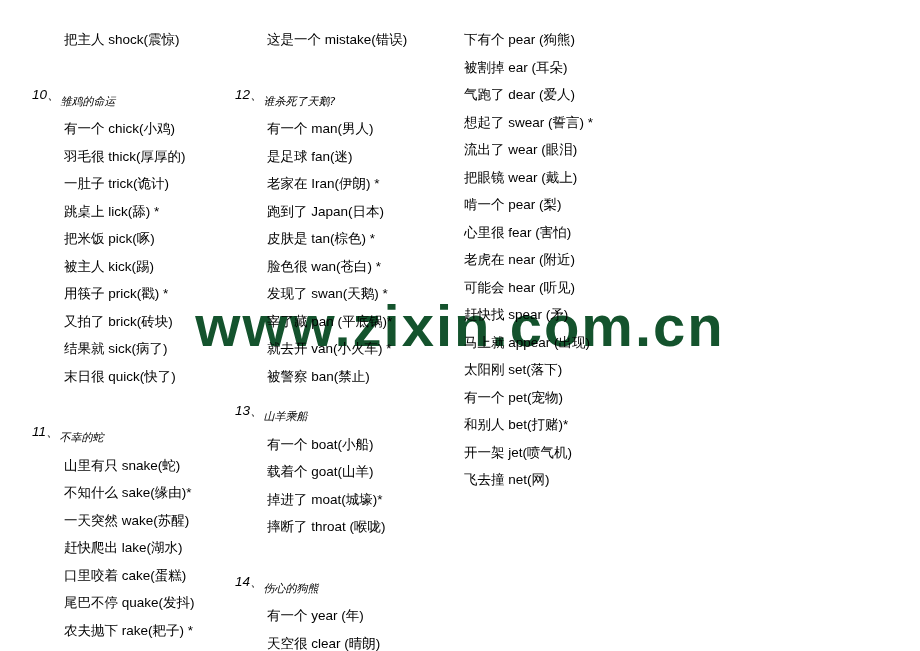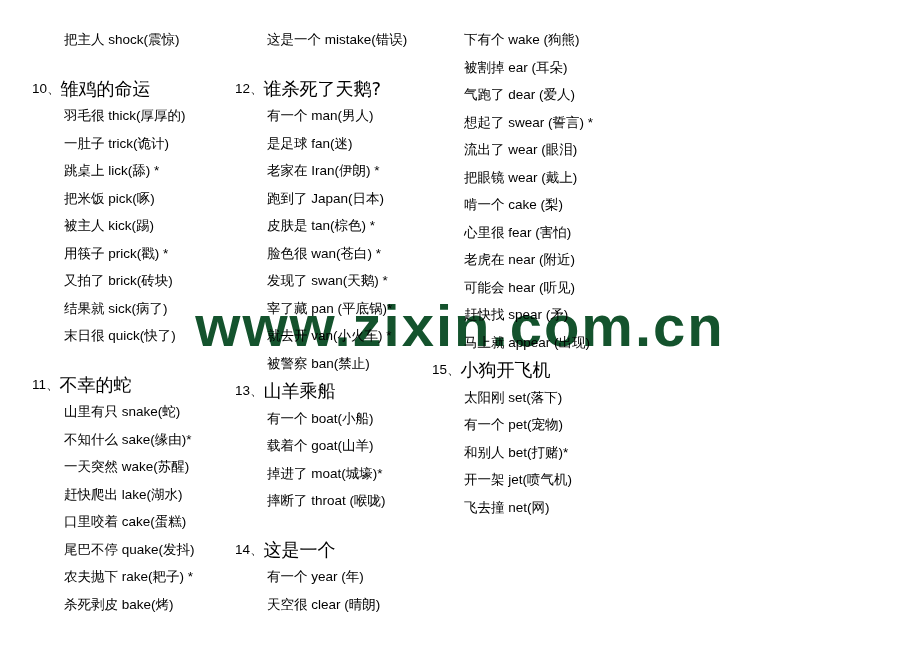--- a/index.html
+++ b/index.html
@@ -54,27 +54,29 @@
   
   .block { margin: 0; }
   .block.spaced { margin-top: 21px; }
 
   .group-heading {
     display: flex;
     align-items: center;
     font-size: 13.5px;
     line-height: 27.5px;
     white-space: nowrap;
+    font-style: italic;
   }
   .group-num {
     font-family: "Liberation Sans", "DejaVu Sans", sans-serif;
     font-size: 13.5px;
   }
   .group-title {
-    font-size: 18px;
+    font-size: 11px;
+    margin-top: 13px;
   }
 
   .line {
     font-size: 13.5px;
     line-height: 27.5px;
     white-space: nowrap;
     padding-left: 32px;
   }
   .zh { font-family: "DejaVu Sans", "Liberation Sans", sans-serif; }
 </style>
@@ -89,20 +91,21 @@
 
     <div class="block">
       <div class="line">把主人 shock(震惊)</div>
     </div>
 
     <div class="block spaced">
       <div class="group-heading">
         <span class="group-num">10、</span>
         <span class="group-title zh">雏鸡的命运</span>
       </div>
+      <div class="line">有一个 chick(小鸡)</div>
       <div class="line">羽毛很 thick(厚厚的)</div>
       <div class="line">一肚子 trick(诡计)</div>
       <div class="line">跳桌上 lick(舔) *</div>
       <div class="line">把米饭 pick(啄)</div>
       <div class="line">被主人 kick(踢)</div>
       <div class="line">用筷子 prick(戳) *</div>
       <div class="line">又拍了 brick(砖块)</div>
       <div class="line">结果就 sick(病了)</div>
       <div class="line">末日很 quick(快了)</div>
     </div>
@@ -153,49 +156,45 @@
       </div>
       <div class="line">有一个 boat(小船)</div>
       <div class="line">载着个 goat(山羊)</div>
       <div class="line">掉进了 moat(城壕)*</div>
       <div class="line">摔断了 throat (喉咙)</div>
     </div>
 
     <div class="block spaced">
       <div class="group-heading">
         <span class="group-num">14、</span>
-        <span class="group-title zh">这是一个</span>
+        <span class="group-title zh">伤心的狗熊</span>
       </div>
       <div class="line">有一个 year (年)</div>
       <div class="line">天空很 clear (晴朗)</div>
     </div>
   </div>
 
   <div class="column" id="col-3">
 
     <div class="block">
-      <div class="line">下有个 wake (狗熊)</div>
+      <div class="line">下有个 pear (狗熊)</div>
       <div class="line">被割掉 ear (耳朵)</div>
       <div class="line">气跑了 dear (爱人)</div>
       <div class="line">想起了 swear (誓言) *</div>
       <div class="line">流出了 wear (眼泪)</div>
       <div class="line">把眼镜 wear (戴上)</div>
-      <div class="line">啃一个 cake (梨)</div>
+      <div class="line">啃一个 pear (梨)</div>
       <div class="line">心里很 fear (害怕)</div>
       <div class="line">老虎在 near (附近)</div>
       <div class="line">可能会 hear (听见)</div>
       <div class="line">赶快找 spear (矛)</div>
       <div class="line">马上就 appear (出现)</div>
     </div>
 
     <div class="block">
-      <div class="group-heading">
-        <span class="group-num">15、</span>
-        <span class="group-title zh">小狗开飞机</span>
-      </div>
       <div class="line">太阳刚 set(落下)</div>
       <div class="line">有一个 pet(宠物)</div>
       <div class="line">和别人 bet(打赌)*</div>
       <div class="line">开一架 jet(喷气机)</div>
       <div class="line">飞去撞 net(网)</div>
     </div>
   </div>
 </div>
 
 </body></html>

